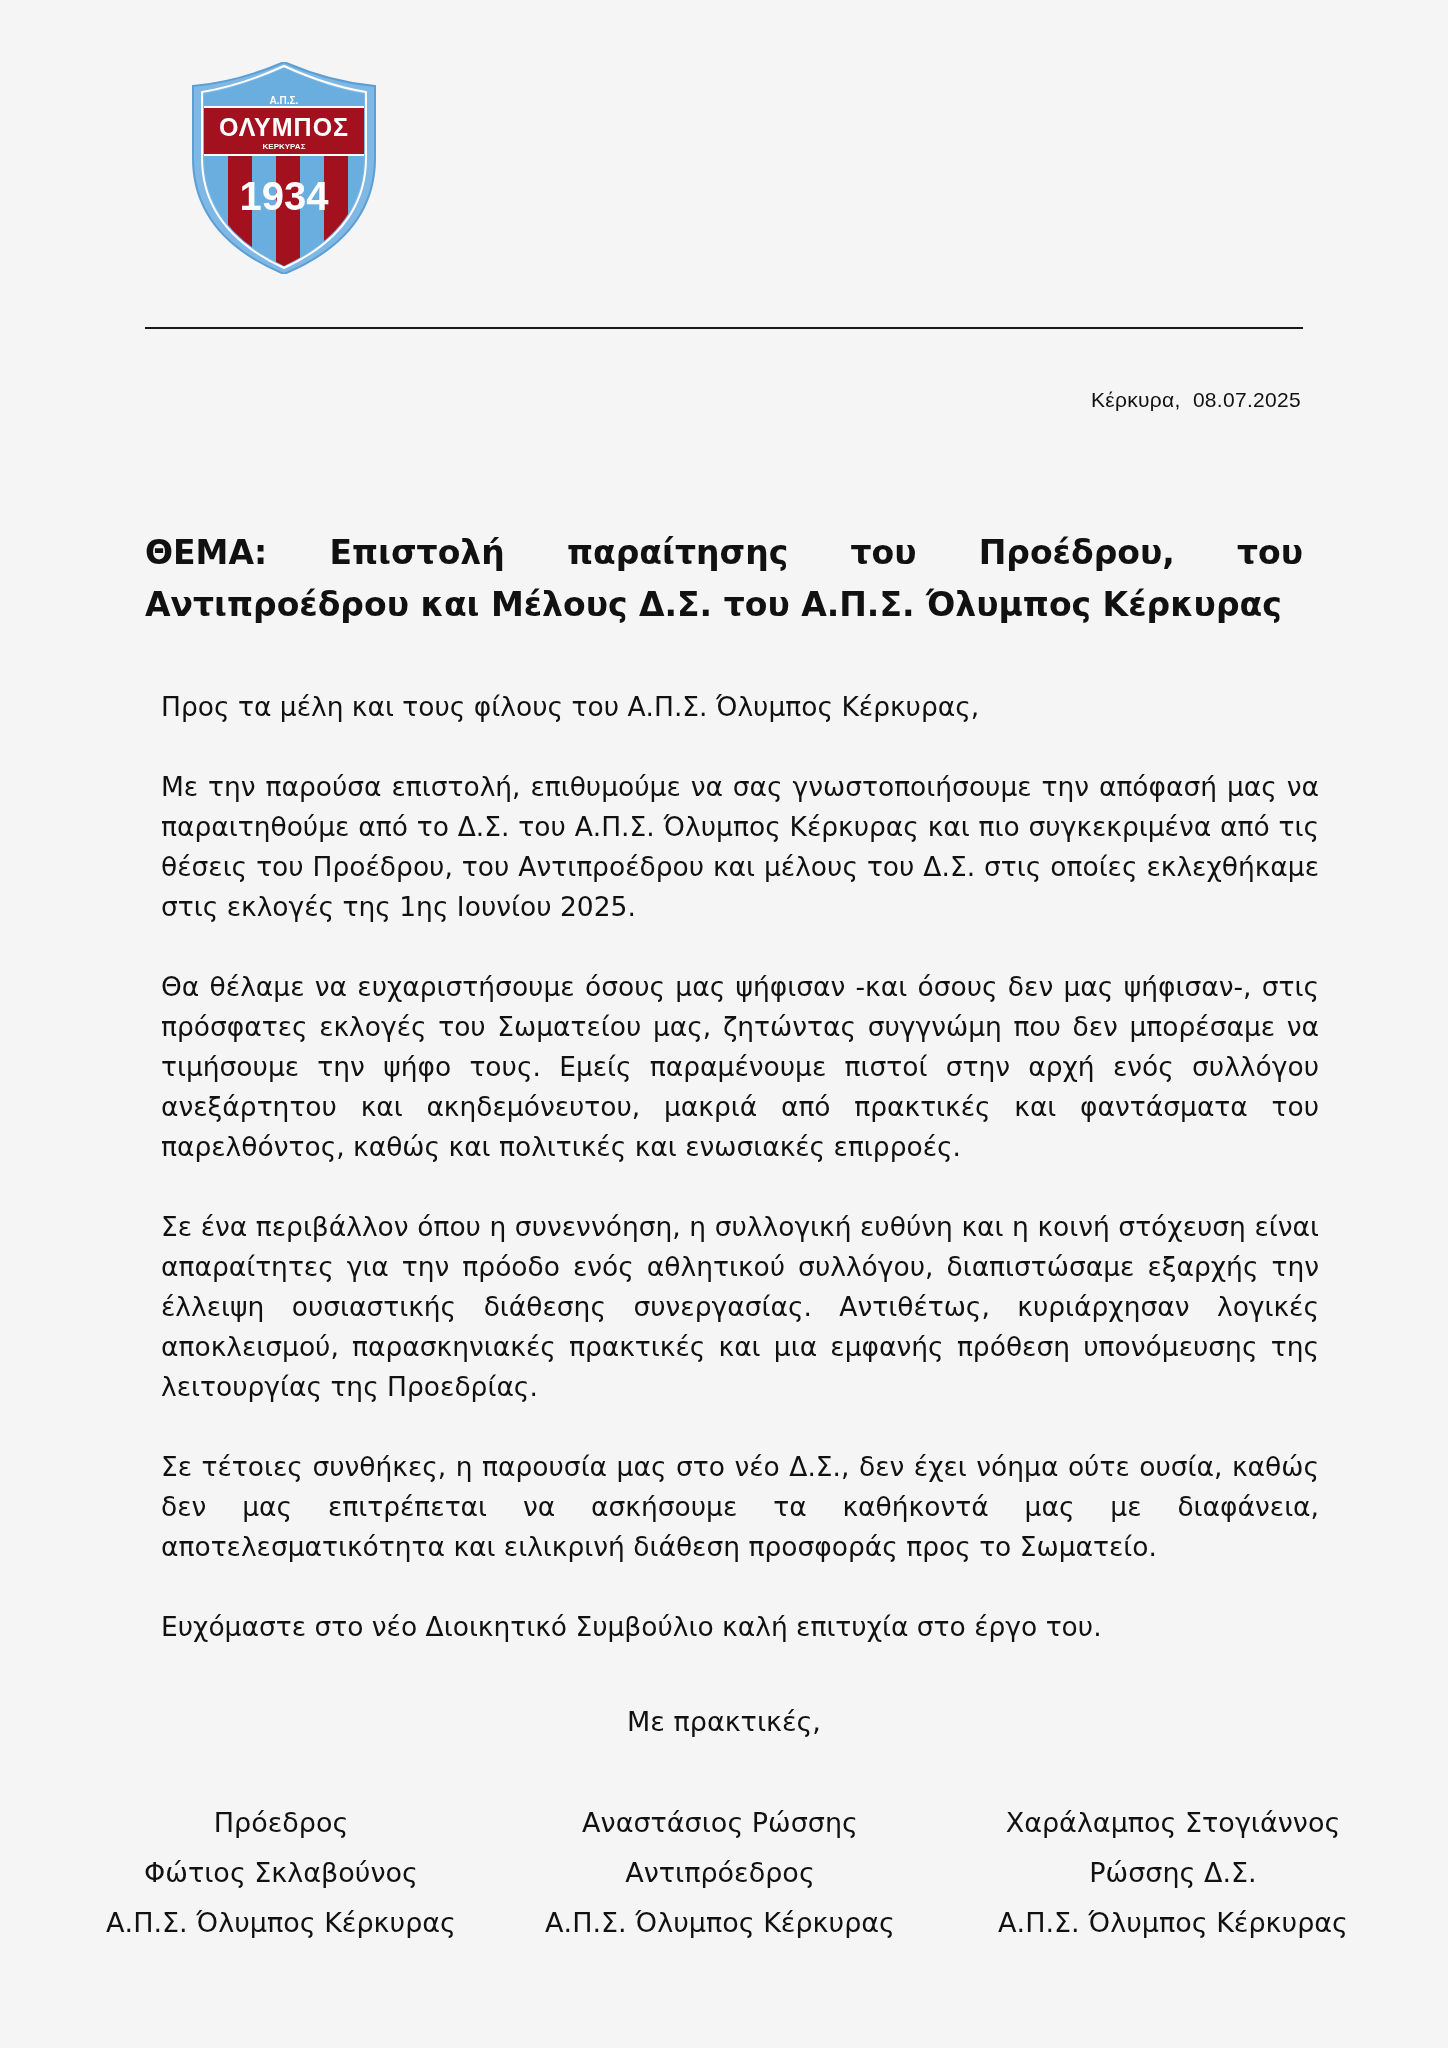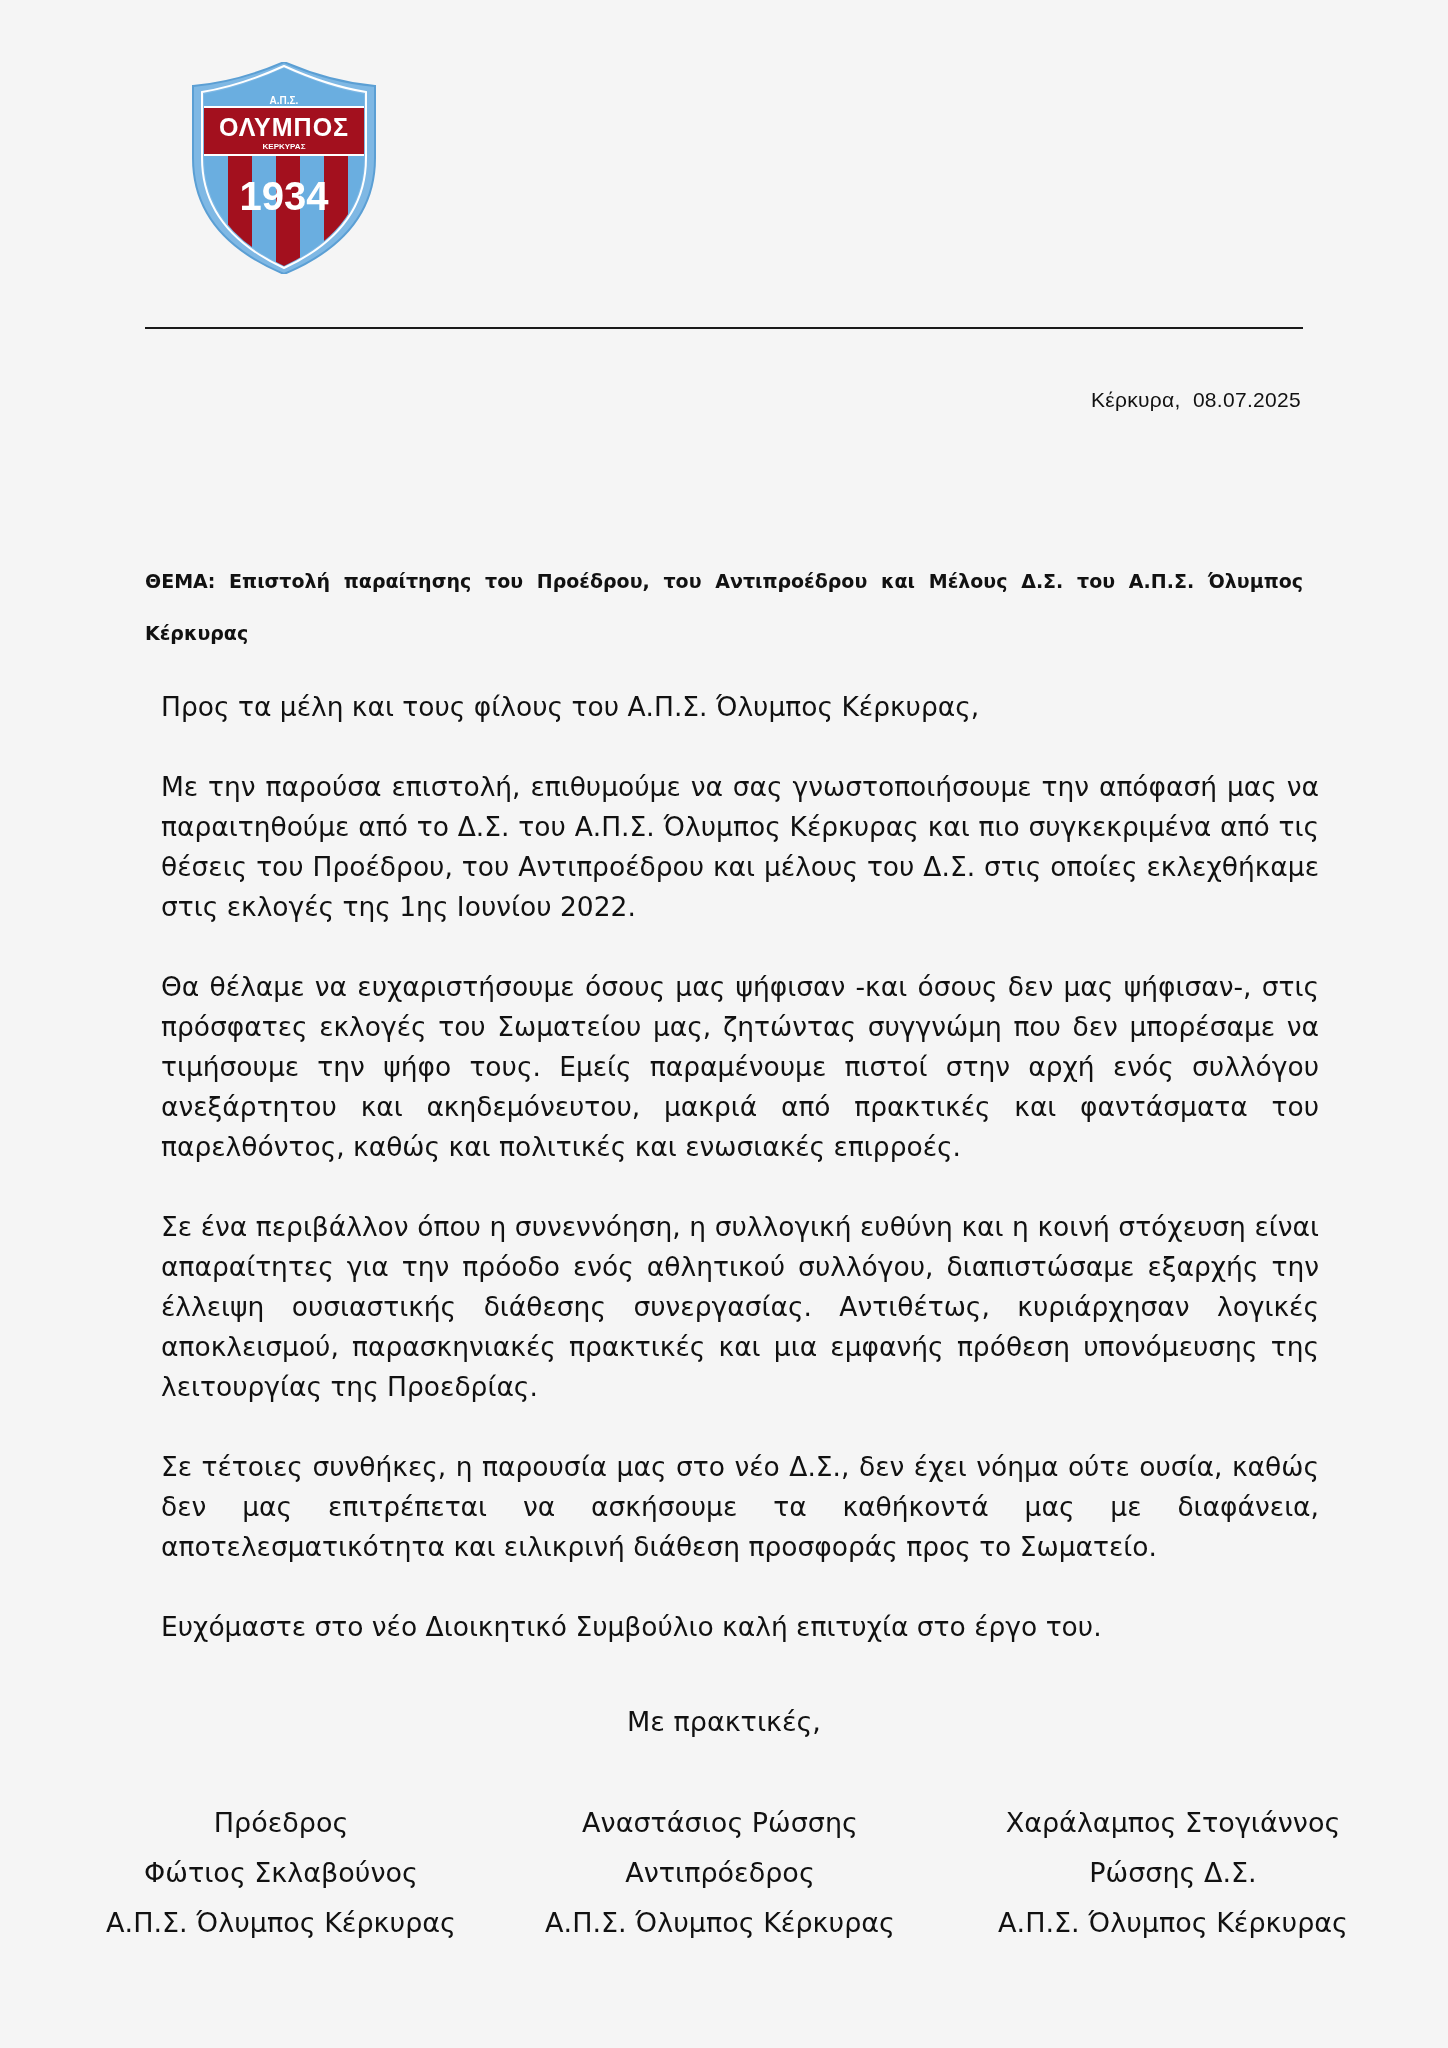--- a/index.html
+++ b/index.html
@@ -35,25 +35,25 @@
       right: 147px;
       top: 388px;
       font-family: "Liberation Sans", sans-serif;
       font-size: 21px;
       letter-spacing: 0.3px;
       white-space: pre;
     }
     .subject {
       position: absolute;
       left: 145px;
-      top: 555px;
+      top: 527px;
       width: 1158px;
       font-family: "DejaVu Sans", sans-serif;
       font-weight: bold;
-      font-size: 19px;
+      font-size: 33px;
       line-height: 52px;
       text-align: justify;
       text-align-last: left;
     }
     .body-text {
       position: absolute;
       left: 145px;
       top: 687px;
       width: 1158px;
       font-family: "DejaVu Sans", sans-serif;
@@ -126,21 +126,21 @@
 </div>
 
 <div class="divider"></div>
 
 <div class="place-date">Κέρκυρα,  08.07.2025</div>
 
 <div class="subject">ΘΕΜΑ: Επιστολή παραίτησης του Προέδρου, του Αντιπροέδρου και Μέλους Δ.Σ. του Α.Π.Σ. Όλυμπος Κέρκυρας</div>
 
 <div class="body-text">
   <p>Προς τα μέλη και τους φίλους του Α.Π.Σ. Όλυμπος Κέρκυρας,</p>
-  <p>Με την παρούσα επιστολή, επιθυμούμε να σας γνωστοποιήσουμε την απόφασή μας να παραιτηθούμε από το Δ.Σ. του Α.Π.Σ. Όλυμπος Κέρκυρας και πιο συγκεκριμένα από τις θέσεις του Προέδρου, του Αντιπροέδρου και μέλους του Δ.Σ. στις οποίες εκλεχθήκαμε στις εκλογές της 1ης Ιουνίου 2022.</p>
+  <p>Με την παρούσα επιστολή, επιθυμούμε να σας γνωστοποιήσουμε την απόφασή μας να παραιτηθούμε από το Δ.Σ. του Α.Π.Σ. Όλυμπος Κέρκυρας και πιο συγκεκριμένα από τις θέσεις του Προέδρου, του Αντιπροέδρου και μέλους του Δ.Σ. στις οποίες εκλεχθήκαμε στις εκλογές της 1ης Ιουνίου 2025.</p>
   <p>Θα θέλαμε να ευχαριστήσουμε όσους μας ψήφισαν -και όσους δεν μας ψήφισαν-, στις πρόσφατες εκλογές του Σωματείου μας, ζητώντας συγγνώμη που δεν μπορέσαμε να τιμήσουμε την ψήφο τους. Εμείς παραμένουμε πιστοί στην αρχή ενός συλλόγου ανεξάρτητου και ακηδεμόνευτου, μακριά από πρακτικές και φαντάσματα του παρελθόντος, καθώς και πολιτικές και ενωσιακές επιρροές.</p>
   <p>Σε ένα περιβάλλον όπου η συνεννόηση, η συλλογική ευθύνη και η κοινή στόχευση είναι απαραίτητες για την πρόοδο ενός αθλητικού συλλόγου, διαπιστώσαμε εξαρχής την έλλειψη ουσιαστικής διάθεσης συνεργασίας. Αντιθέτως, κυριάρχησαν λογικές αποκλεισμού, παρασκηνιακές πρακτικές και μια εμφανής πρόθεση υπονόμευσης της λειτουργίας της Προεδρίας.</p>
   <p>Σε τέτοιες συνθήκες, η παρουσία μας στο νέο Δ.Σ., δεν έχει νόημα ούτε ουσία, καθώς δεν μας επιτρέπεται να ασκήσουμε τα καθήκοντά μας με διαφάνεια, αποτελεσματικότητα και ειλικρινή διάθεση προσφοράς προς το Σωματείο.</p>
   <p>Ευχόμαστε στο νέο Διοικητικό Συμβούλιο καλή επιτυχία στο έργο του.</p>
 </div>
 
 <div class="closing">Με πρακτικές,</div>
 
 <div class="signatures">
   <div class="sig sig-1">

